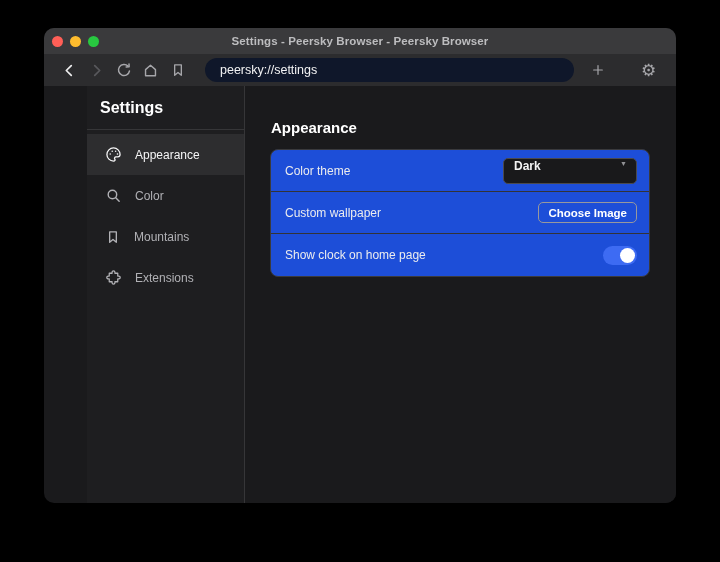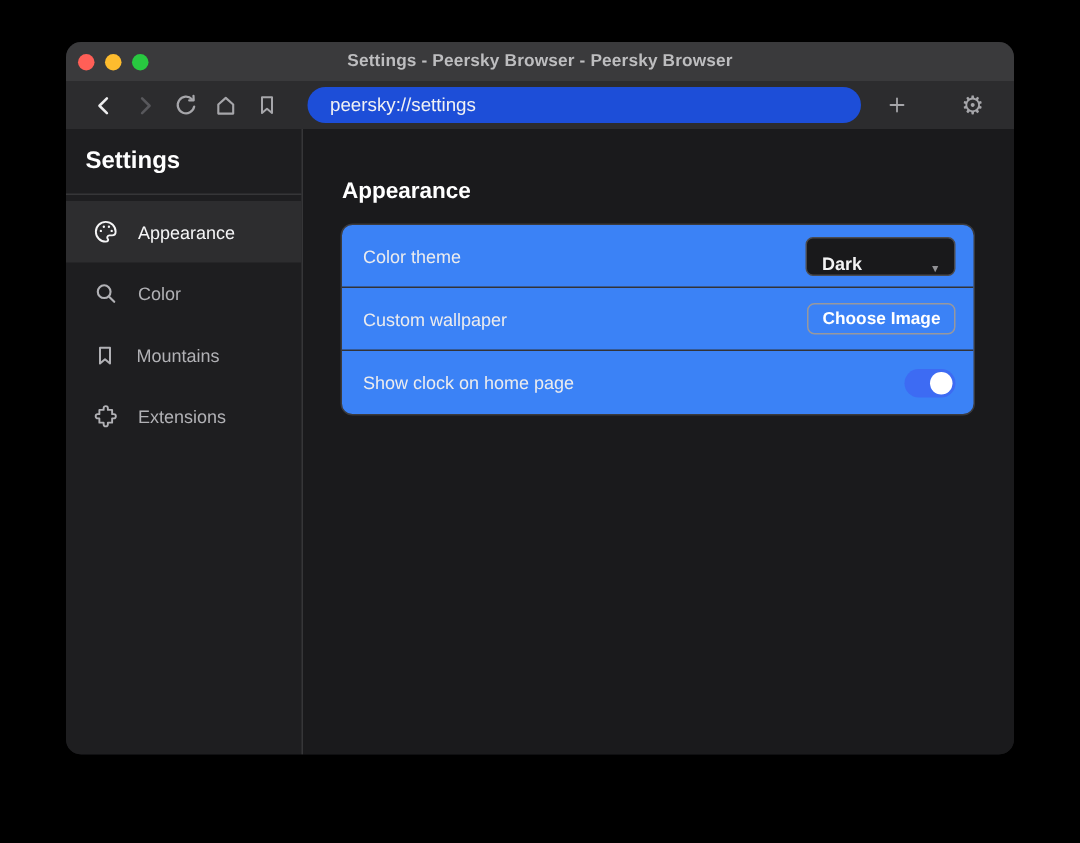--- a/index.html
+++ b/index.html
@@ -60,35 +60,35 @@
     color: #a6a6aa;
     flex: 0 0 auto;
     background: none; border: none;
   }
   .nav-icon svg { display: block; }
   .nav-icon.back { color: #ededee; }
   .nav-icon.forward { color: #58585c; }
   .urlbar {
     flex: 1;
     height: 24px;
-    background: #1d4ed8;
+    background: #0f172a;
     border-radius: 12px;
     margin: 0 10px 0 14px;
     display: flex; align-items: center;
     padding: 0 15px;
     color: #f2f2f3;
     font-size: 12.5px;
     white-space: nowrap;
     overflow: hidden;
   }
   .gear-glyph { font-size: 17px; line-height: 1; color: #a6a6aa; }
   .navbar .settings-btn { margin-left: 24px; margin-right: 2px; }
 
   
-  .content { flex: 1; display: flex; min-height: 0; }
+  .content { flex: 1; display: flex; min-height: 0; margin-left: 43px; }
 
   .sidebar {
     flex: 0 0 158px;
     background: #1e1e20;
     border-right: 1px solid #363638;
     display: flex; flex-direction: column;
   }
   .sidebar-header {
     padding: 13px 14px 12px 13px;
     border-bottom: 1px solid #363638;
@@ -113,40 +113,40 @@
     padding: 33px 26px 0 25px;
     overflow: hidden;
   }
   .main-heading {
     font-size: 15px;
     font-weight: 700;
     color: #ffffff;
     margin: 0 0 13px 1px;
   }
   .card {
-    background: #3b82f6;
+    background: #1d4ed8;
     border: 1px solid #3a3a3d;
     border-radius: 8px;
     overflow: hidden;
   }
   .row {
     height: 42px;
     display: flex; align-items: center; justify-content: space-between;
     padding: 0 12px 0 14px;
     border-bottom: 1px solid #333336;
   }
   .row:last-child { border-bottom: none; }
   .row-label { font-size: 12px; color: #ececee; }
 
   .select {
-    width: 100px; height: 26px;
+    width: 134px; height: 26px;
     background: #19191b;
     border: 1px solid #4a4a4e;
     border-radius: 5px;
-    display: flex; align-items: flex-end; justify-content: space-between;
+    display: flex; align-items: flex-start; justify-content: space-between;
     padding: 0 9px 0 10px;
     cursor: default;
   }
   .select-value { font-size: 12px; font-weight: 600; color: #f3f3f4; }
   .caret { font-size: 7px; color: #929296; transform: translateY(.5px); }
 
   .btn-outline {
     height: 21px;
     padding: 0 9px;
     background: transparent;

